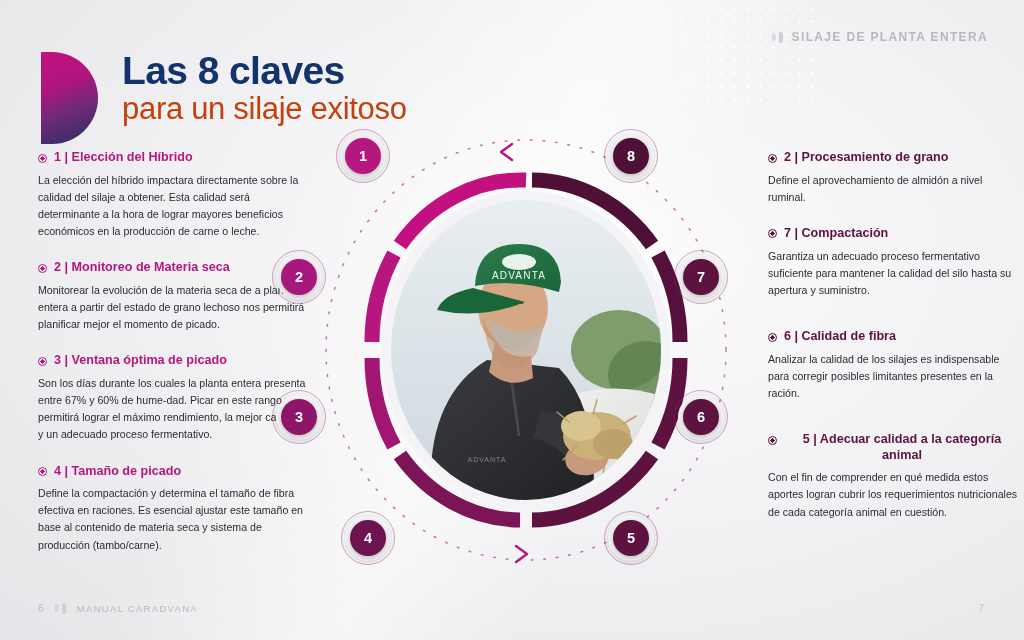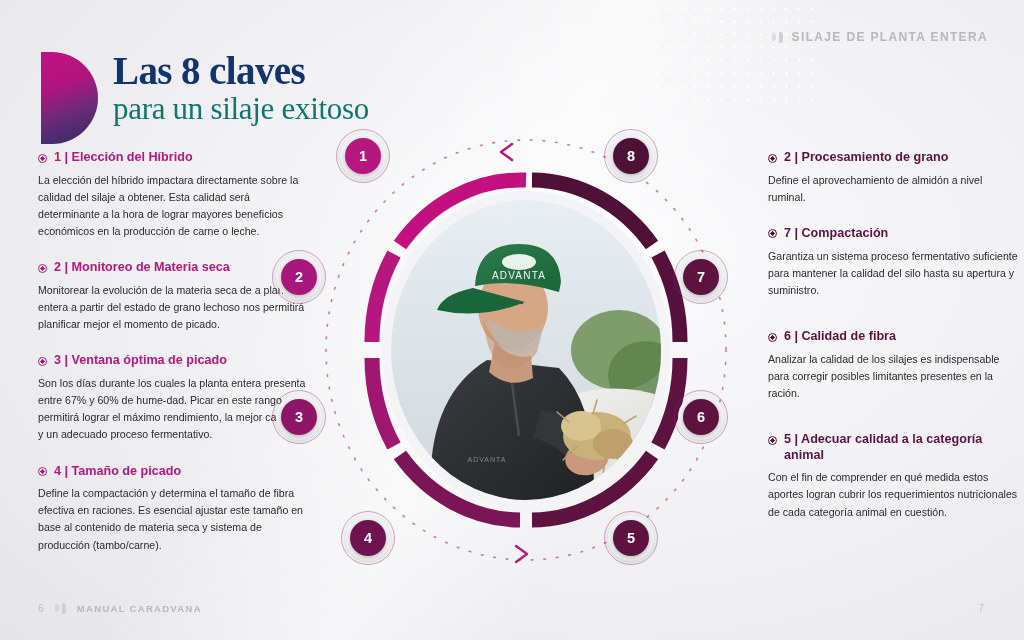--- a/index.html
+++ b/index.html
@@ -23,37 +23,37 @@
   
   .hdr{
     position:absolute;right:36px;top:30px;display:flex;align-items:center;gap:9px;
   }
   .hdr-mark{display:flex;align-items:center;gap:3px;}
   .hdr-mark i{display:block;width:4px;height:11px;background:#cfcfd4;border-radius:0 3px 3px 0;}
   .hdr-mark i.s{height:8px;opacity:.65;}
   .hdr-txt{font-size:12px;letter-spacing:1.35px;color:#b7b7bd;font-weight:600;}
 
   
-  .title-wrap{position:absolute;left:41px;top:52px;display:flex;align-items:flex-start;gap:15px;font-family:Liberation Serif, serif;}
+  .title-wrap{position:absolute;left:41px;top:52px;display:flex;align-items:flex-start;gap:24px;}
   .logo-d{
     width:57px;height:92px;
     background:linear-gradient(160deg,#c2117f 0%,#b0157e 35%,#6e2a78 62%,#2a2e62 100%);
     border-radius:0 46px 46px 0;
   }
   .t1{font-size:39px;font-weight:bold;color:#12336b;letter-spacing:-.6px;line-height:.98;margin:0;}
-  .t2{font-size:31px;font-weight:400;color:#0f766e;letter-spacing:-.3px;line-height:1.08;margin:2px 0 0 0;}
+  .t2{font-size:31px;font-weight:400;color:#c2410c;letter-spacing:-.3px;line-height:1.08;margin:2px 0 0 0;}
 
   
   .col{position:absolute;top:150px;width:268px;}
   .col-left{left:38px;}
   .col-right{left:768px;width:252px;}
   .blk{margin-bottom:20px;}
   .blk-h{
     display:flex;align-items:flex-start;gap:7px;
-    font-size:12.6px;font-weight:bold;line-height:1.24;margin:0 0 6px 0;
+    font-size:12.6px;font-weight:bold;line-height:1.24;margin:0 0 6px 0;text-align:center;
   }
   .col-left .blk-h{color:#b5177e;}
   .col-right .blk-h{color:#5d1240;}
   .bullet{
     flex:0 0 auto;width:9px;height:9px;border-radius:50%;margin-top:3.5px;
     box-sizing:border-box;border:1.6px solid currentColor;
     background:radial-gradient(circle, currentColor 0 2px, #f1f1f3 2.1px 100%);
   }
   .blk-b{
     font-size:10.6px;line-height:1.62;color:#2b2b31;margin:0;
@@ -87,21 +87,21 @@
     color:#fff;font-size:14.5px;font-weight:bold;
     box-shadow:0 2px 5px rgba(0,0,0,.22);
   }
 
   
   .ftr{position:absolute;left:38px;bottom:26px;display:flex;align-items:center;gap:11px;}
   .ftr-num{font-size:10.5px;color:#bcbcc2;}
   .ftr-mark{display:flex;align-items:center;gap:3px;}
   .ftr-mark i{display:block;width:4px;height:11px;background:#cfcfd4;border-radius:0 3px 3px 0;}
   .ftr-mark i.s{height:8px;opacity:.65;}
-  .ftr-txt{font-size:9.5px;letter-spacing:1.3px;color:#b7b7bd;font-weight:700;}
+  .ftr-txt{font-size:9.5px;letter-spacing:1.3px;color:#b7b7bd;font-weight:400;}
   .ftr-r{position:absolute;right:40px;bottom:26px;font-size:10.5px;color:#c2c2c8;}
 </style>
 </head>
 <body>
 
 <div class="sheen"></div>
 <div class="dotgrid"></div>
 
 <div class="hdr">
   <span class="hdr-mark">
@@ -156,21 +156,21 @@
       <span class="bullet"></span>
       <span>2 | Procesamiento de grano</span>
     </p>
     <p class="blk-b">Define el aprovechamiento de almidón a nivel ruminal.</p>
   </div>
   <div class="blk" style="margin-top:18px">
     <p class="blk-h">
       <span class="bullet"></span>
       <span>7 | Compactación</span>
     </p>
-    <p class="blk-b">Garantiza un sistema proceso fermentativo suficiente para mantener la calidad del silo hasta su apertura y suministro.</p>
+    <p class="blk-b">Garantiza un adecuado proceso fermentativo suficiente para mantener la calidad del silo hasta su apertura y suministro.</p>
   </div>
   <div class="blk" style="margin-top:30px">
     <p class="blk-h">
       <span class="bullet"></span>
       <span>6 | Calidad de fibra</span>
     </p>
     <p class="blk-b">Analizar la calidad de los silajes es indispensable para corregir posibles limitantes presentes en la ración.</p>
   </div>
   <div class="blk" style="margin-top:30px">
     <p class="blk-h">

